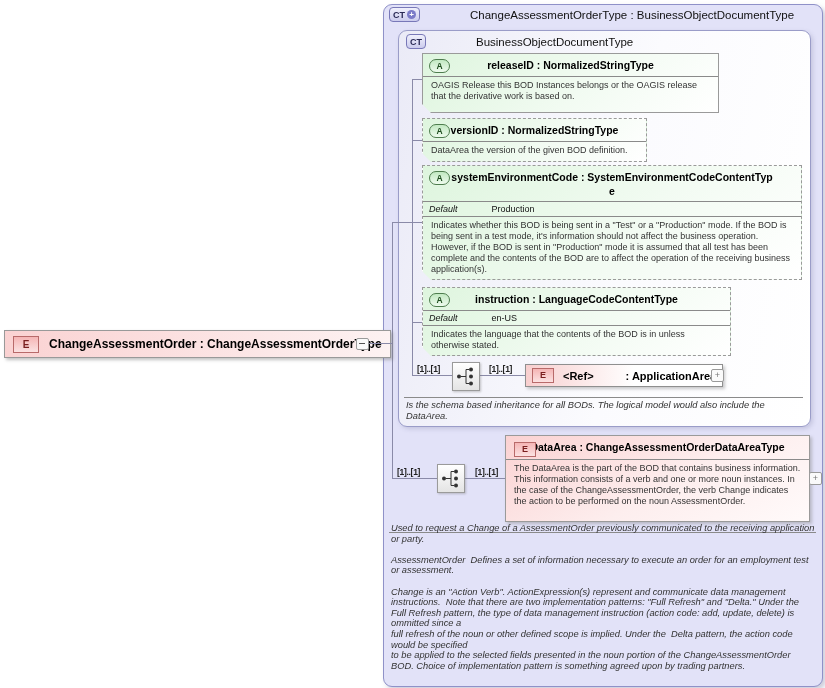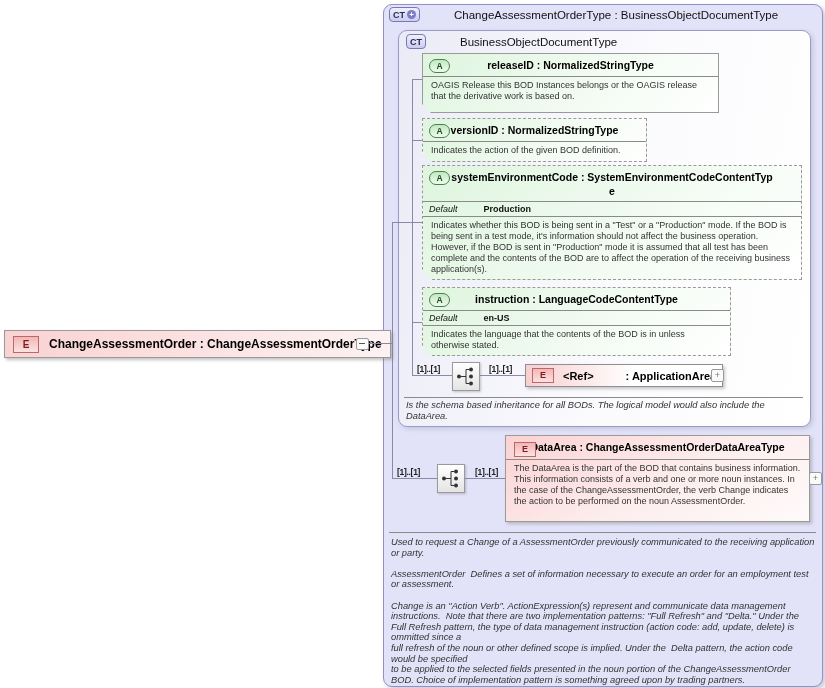--- a/index.html
+++ b/index.html
@@ -12,21 +12,21 @@
 
   
   .card{position:absolute;font-size:8.5px;font-weight:bold;color:#222;
         letter-spacing:-0.3px;white-space:nowrap;}
 
   
   .ct-container{position:absolute;background:#e2e2f8;border:1px solid #8f91c8;border-radius:9px;
         box-shadow:3px 3px 5px rgba(110,110,150,.35);}
   .ct-inner{position:absolute;background:linear-gradient(100deg,#ebebf7 0%,#fbfbfe 55%,#ffffff 100%);
         border:1px solid #9a9cc8;border-radius:9px;box-shadow:2px 2px 4px rgba(110,110,150,.25);}
-  .ct-header{position:absolute;display:flex;align-items:center;gap:8px;white-space:nowrap;}
+  .ct-header{position:absolute;display:flex;align-items:center;gap:24px;white-space:nowrap;}
   .ct-title{font-size:11.5px;font-weight:normal;color:#111;margin-left:26px;}
 
   .ct-icon{display:inline-flex;align-items:center;justify-content:center;height:13px;padding:0 3px;
         border:1px solid #7878b8;border-radius:4px;color:#2a2a55;font-size:9px;font-weight:bold;
         background:linear-gradient(#f0f0fc,#cccced);}
   .ct-plus-badge{display:inline-block;width:9px;height:9px;margin-left:2px;border-radius:50%;
         background:#7b7bc8;color:#ffffff;font-size:8px;font-weight:bold;line-height:9px;text-align:center;}
 
   
   .attr-box{position:absolute;border:1px solid #9a9a9a;overflow:hidden;
@@ -35,21 +35,21 @@
         filter:drop-shadow(2px 2px 1.5px rgba(120,120,120,.45));}
   .attr-box.dashed{border-style:dashed;}
   .attr-title{position:relative;text-align:center;font-weight:bold;font-size:10.5px;line-height:13.5px;
         padding:5px 26px 3px 26px;word-break:break-all;color:#000;}
   .a-icon{position:absolute;left:6px;top:5px;width:19px;height:12px;border:1px solid #4e7d4e;
         border-radius:7px;background:linear-gradient(#c2e9c2,#eefbee);color:#1e4d1e;
         font-size:8.5px;font-weight:bold;line-height:12px;text-align:center;}
   .attr-default{display:flex;align-items:flex-start;border-top:1px solid #8a8a8a;font-size:9px;
         padding:2px 6px;color:#111;}
   .attr-default .dlabel{font-style:italic;}
-  .attr-default .dvalue{font-weight:bold;margin-left:26px;}
+  .attr-default .dvalue{font-weight:normal;margin-left:34px;}
   .doc{border-top:1px solid #8a8a8a;font-size:9px;line-height:11px;
         padding:3px 6px 3px 8px;color:#333;}
 
   
   .e-icon{display:inline-block;width:20px;height:13px;border:1px solid #b86a6a;flex:none;
         background:linear-gradient(#f5b5b5,#fbe2e2);color:#7a1f1f;font-weight:bold;font-size:9px;
         line-height:13px;text-align:center;}
   .elem-root{position:absolute;display:flex;align-items:center;gap:10px;padding:0 8px;
         background:linear-gradient(to right,#fad2d2,#fdf2f2);border:1px solid #999999;
         box-shadow:2px 2px 3px rgba(120,120,120,.45);font-size:12px;font-weight:bold;color:#000;
@@ -126,21 +126,21 @@
       <span>releaseID : NormalizedStringType</span>
     </div>
     <div class="doc">OAGIS Release this BOD Instances belongs or the OAGIS release that the derivative work is based on.</div>
   </div>
 
   <div class="attr-box dashed" style="left:422px;top:118px;width:223px;height:42px;">
     <div class="attr-title">
       <span class="a-icon">A</span>
       <span>versionID : NormalizedStringType</span>
     </div>
-    <div class="doc">Indicates the action of the given BOD definition.</div>
+    <div class="doc">DataArea the version of the given BOD definition.</div>
   </div>
 
   <div class="attr-box dashed" style="left:422px;top:165px;width:378px;height:113px;">
     <div class="attr-title">
       <span class="a-icon">A</span>
       <span>systemEnvironmentCode : SystemEnvironmentCodeContentType</span>
     </div>
     <div class="attr-default">
       <span class="dlabel">Default</span>
       <span class="dvalue">Production</span>
@@ -203,21 +203,21 @@
   <div class="data-area-box" style="left:505px;top:435px;width:303px;height:85px;">
     <div class="attr-title">
       <span class="e-icon">E</span>
       <span>DataArea : ChangeAssessmentOrderDataAreaType</span>
     </div>
     <div class="doc">The DataArea is the part of the BOD that contains business information. This information consists of a verb and one or more noun instances. In the case of the ChangeAssessmentOrder, the verb Change indicates the action to be performed on the noun AssessmentOrder.</div>
   </div>
   <div class="toggle" style="left:809px;top:472px;width:11px;height:11px;line-height:11px;">+</div>
 
   <div class="sep" style="left:389px;top:532px;width:427px;"></div>
-  <div class="freedoc" style="left:391px;top:537px;width:424px;">Used to request a Change of a AssessmentOrder previously communicated to the receiving application or party.
+  <div class="freedoc" style="left:391px;top:523px;width:424px;">Used to request a Change of a AssessmentOrder previously communicated to the receiving application or party.
 
 AssessmentOrder  Defines a set of information necessary to execute an order for an employment test or assessment.
 
 Change is an "Action Verb". ActionExpression(s) represent and communicate data management instructions.  Note that there are two implementation patterns: "Full Refresh" and "Delta." Under the Full Refresh pattern, the type of data management instruction (action code: add, update, delete) is ommitted since a
 full refresh of the noun or other defined scope is implied. Under the  Delta pattern, the action code would be specified
 to be applied to the selected fields presented in the noun portion of the ChangeAssessmentOrder BOD. Choice of implementation pattern is something agreed upon by trading partners.</div>
 
 </div>
 
 </body></html>

